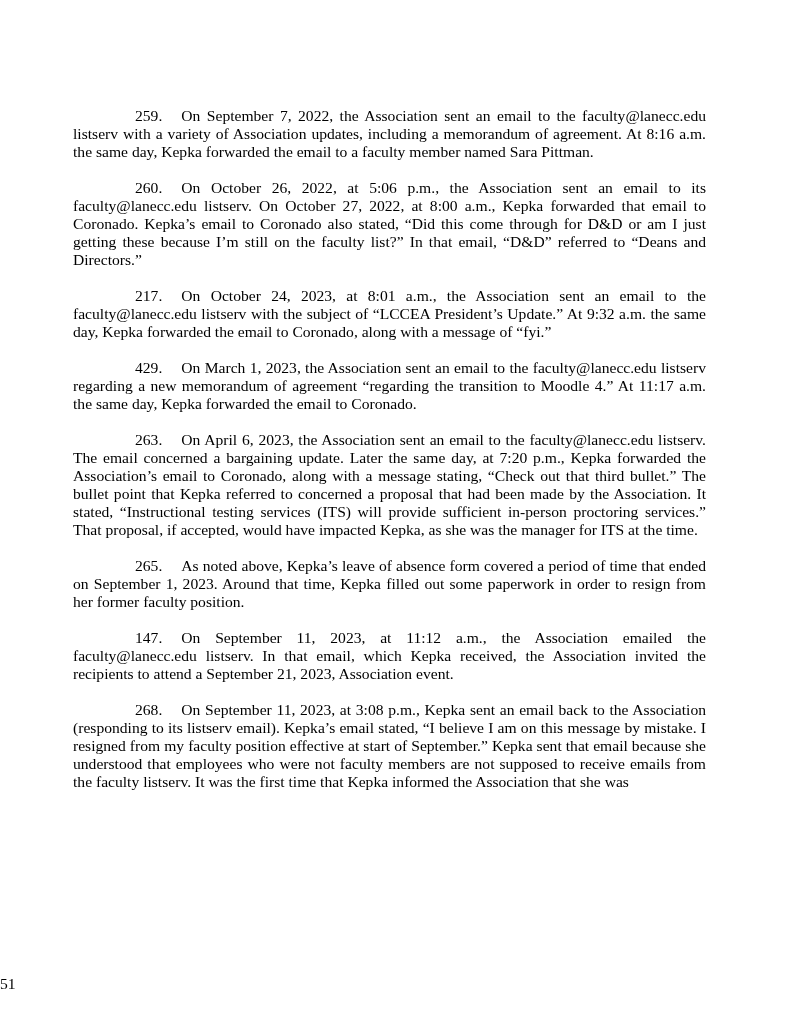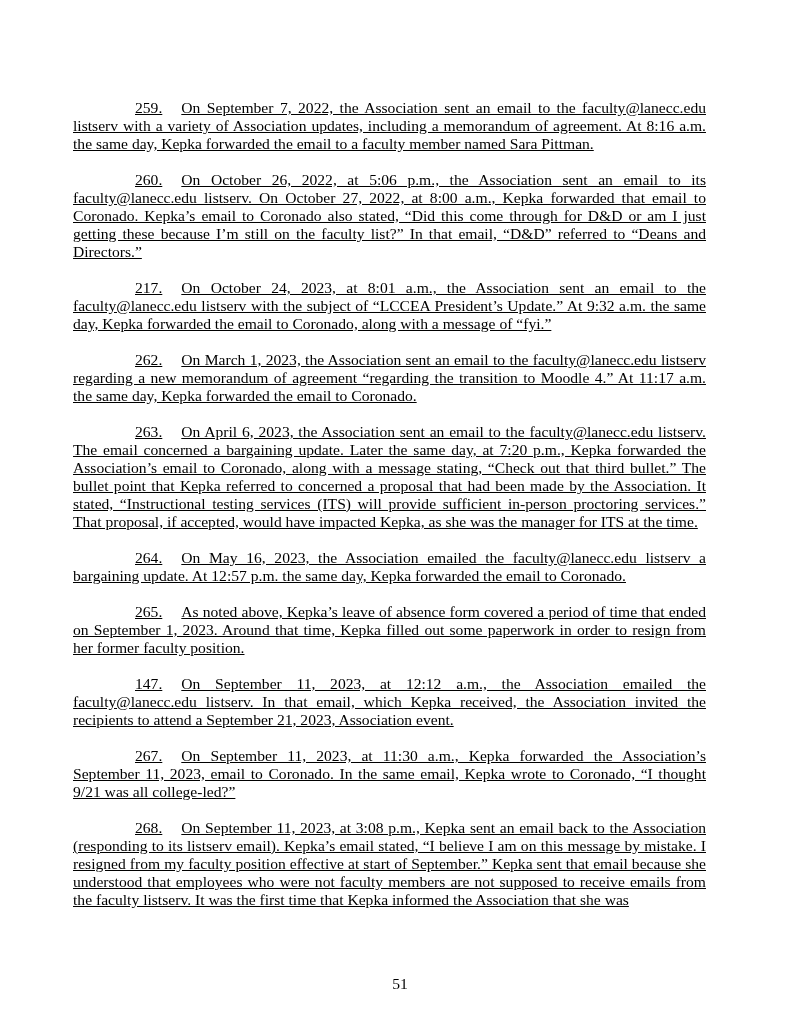--- a/index.html
+++ b/index.html
@@ -12,53 +12,49 @@
     color: #000000;
     font-family: "Liberation Serif", serif;
   }
   .page-body {
     position: absolute;
     left: 73px;
     top: 95px;
     width: 633px;
   }
   .para {
-    margin: 4px 0 18px 0;
+    margin: 12px 0 18px 0;
     text-indent: 62px;
     text-align: justify;
     font-size: 15.6px;
     line-height: 18px;
-    text-decoration: underline;
   }
   .ptab {
     display: inline-block;
     width: 19px;
   }
   .page-footer {
     position: absolute;
     left: 0;
     top: 975px;
     width: 800px;
-    text-align: center;
     font-size: 15.6px;
     line-height: 18px;
   }
 </style>
 </head>
 <body>
 
 <main class="page">
   <section class="page-body">
     <p class="para"><span class="pnum">259.</span><span class="ptab"></span><span class="ptext">On September 7, 2022, the Association sent an email to the faculty@lanecc.edu listserv with a variety of Association updates, including a memorandum of agreement. At 8:16 a.m. the same day, Kepka forwarded the email to a faculty member named Sara Pittman.</span></p>
     <p class="para"><span class="pnum">260.</span><span class="ptab"></span><span class="ptext">On October 26, 2022, at 5:06 p.m., the Association sent an email to its faculty@lanecc.edu listserv. On October 27, 2022, at 8:00 a.m., Kepka forwarded that email to Coronado. Kepka’s email to Coronado also stated, “Did this come through for D&amp;D or am I just getting these because I’m still on the faculty list?” In that email, “D&amp;D” referred to “Deans and Directors.”</span></p>
     <p class="para"><span class="pnum">217.</span><span class="ptab"></span><span class="ptext">On October 24, 2023, at 8:01 a.m., the Association sent an email to the faculty@lanecc.edu listserv with the subject of “LCCEA President’s Update.” At 9:32 a.m. the same day, Kepka forwarded the email to Coronado, along with a message of “fyi.”</span></p>
-    <p class="para"><span class="pnum">262.</span><span class="ptab"></span><span class="ptext">On March 1, 2023, the Association sent an email to the faculty@lanecc.edu listserv regarding a new memorandum of agreement “regarding the transition to Moodle 4.” At 11:17 a.m. the same day, Kepka forwarded the email to Coronado.</span></p>
+    <p class="para"><span class="pnum">429.</span><span class="ptab"></span><span class="ptext">On March 1, 2023, the Association sent an email to the faculty@lanecc.edu listserv regarding a new memorandum of agreement “regarding the transition to Moodle 4.” At 11:17 a.m. the same day, Kepka forwarded the email to Coronado.</span></p>
     <p class="para"><span class="pnum">263.</span><span class="ptab"></span><span class="ptext">On April 6, 2023, the Association sent an email to the faculty@lanecc.edu listserv. The email concerned a bargaining update. Later the same day, at 7:20 p.m., Kepka forwarded the Association’s email to Coronado, along with a message stating, “Check out that third bullet.” The bullet point that Kepka referred to concerned a proposal that had been made by the Association. It stated, “Instructional testing services (ITS) will provide sufficient in-person proctoring services.” That proposal, if accepted, would have impacted Kepka, as she was the manager for ITS at the time.</span></p>
-    <p class="para"><span class="pnum">264.</span><span class="ptab"></span><span class="ptext">On May 16, 2023, the Association emailed the faculty@lanecc.edu listserv a bargaining update. At 12:57 p.m. the same day, Kepka forwarded the email to Coronado.</span></p>
     <p class="para"><span class="pnum">265.</span><span class="ptab"></span><span class="ptext">As noted above, Kepka’s leave of absence form covered a period of time that ended on September 1, 2023. Around that time, Kepka filled out some paperwork in order to resign from her former faculty position.</span></p>
-    <p class="para"><span class="pnum">147.</span><span class="ptab"></span><span class="ptext">On September 11, 2023, at 12:12 a.m., the Association emailed the faculty@lanecc.edu listserv. In that email, which Kepka received, the Association invited the recipients to attend a September 21, 2023, Association event.</span></p>
-    <p class="para"><span class="pnum">267.</span><span class="ptab"></span><span class="ptext">On September 11, 2023, at 11:30 a.m., Kepka forwarded the Association’s September 11, 2023, email to Coronado. In the same email, Kepka wrote to Coronado, “I thought 9/21 was all college-led?”</span></p>
+    <p class="para"><span class="pnum">147.</span><span class="ptab"></span><span class="ptext">On September 11, 2023, at 11:12 a.m., the Association emailed the faculty@lanecc.edu listserv. In that email, which Kepka received, the Association invited the recipients to attend a September 21, 2023, Association event.</span></p>
     <p class="para"><span class="pnum">268.</span><span class="ptab"></span><span class="ptext">On September 11, 2023, at 3:08 p.m., Kepka sent an email back to the Association (responding to its listserv email). Kepka’s email stated, “I believe I am on this message by mistake. I resigned from my faculty position effective at start of September.” Kepka sent that email because she understood that employees who were not faculty members are not supposed to receive emails from the faculty listserv. It was the first time that Kepka informed the Association that she was</span></p>
   </section>
   <footer class="page-footer">
     <span>51</span>
   </footer>
 </main>
 
 </body></html>

